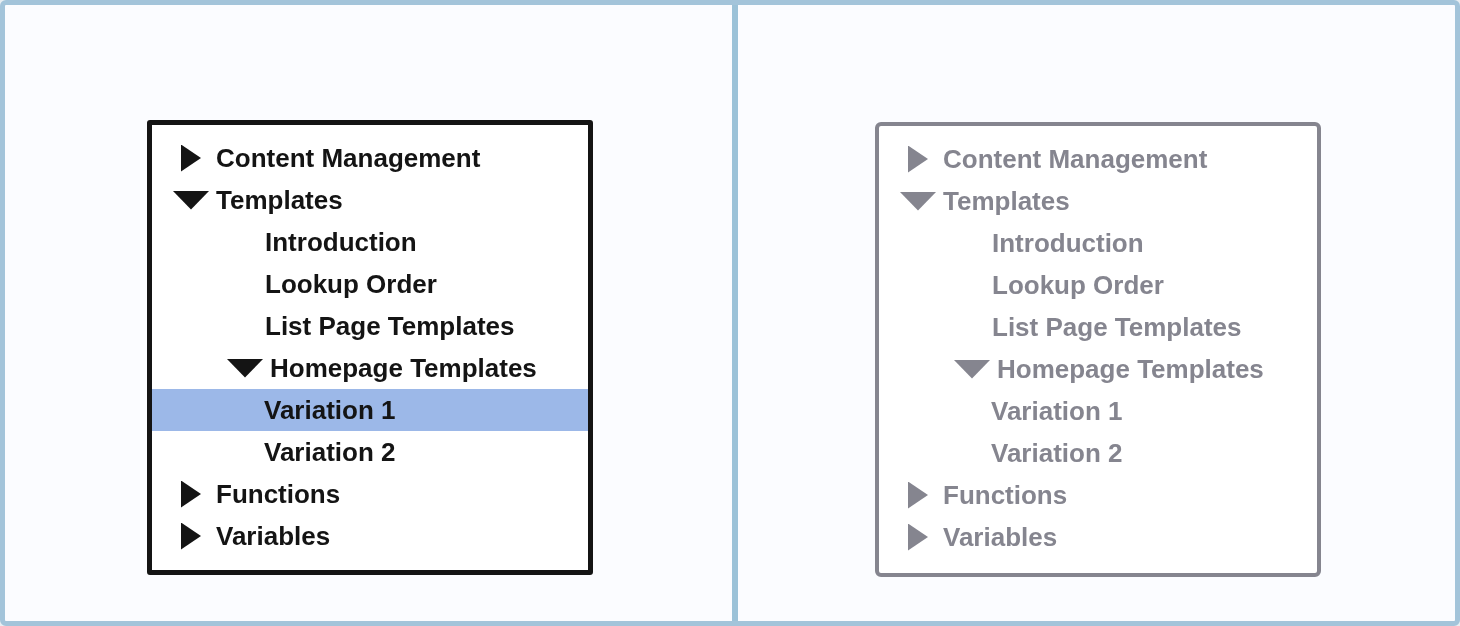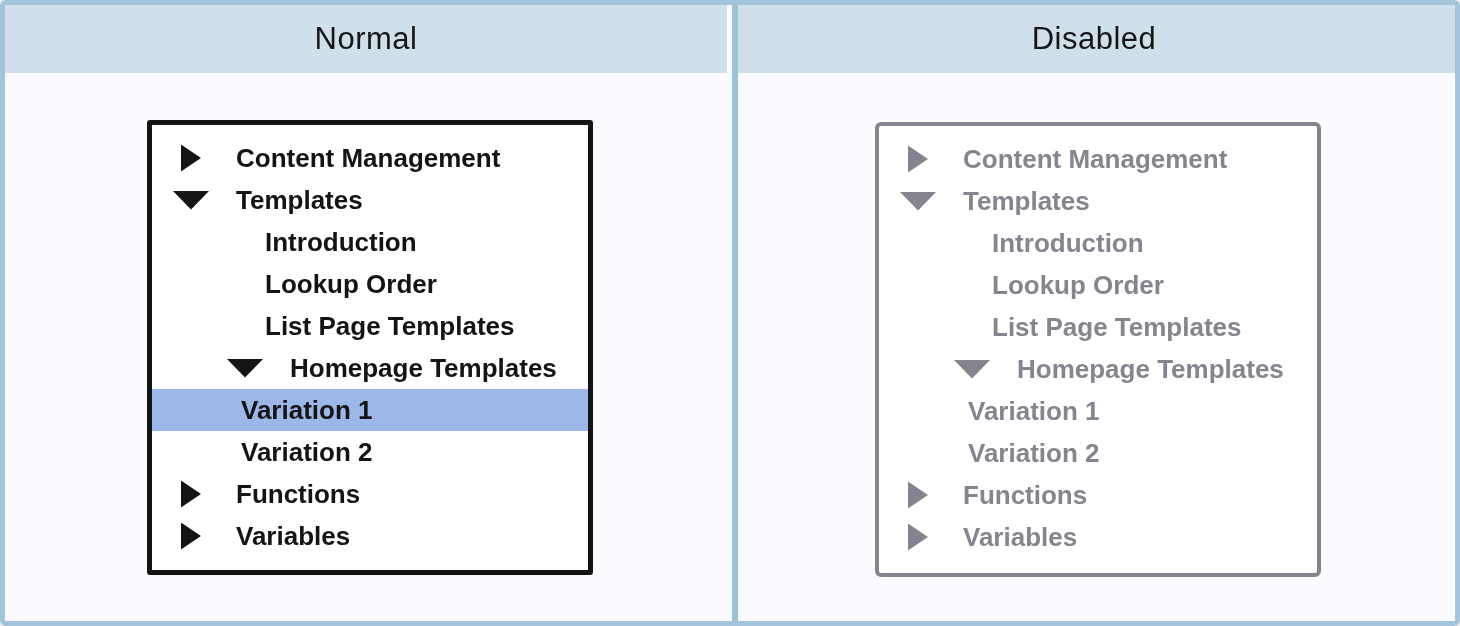--- a/index.html
+++ b/index.html
@@ -59,46 +59,37 @@
     left:870px;top:117px;
     border:4px solid var(--disabled-border);
     border-radius:6px;
     color:var(--disabled-text);
   }
   .row{
     height:42px;
     display:flex;align-items:center;
     font-size:26px;font-weight:bold;
     white-space:nowrap;
-    gap:20px;
   }
   .row.sel{background:var(--selection-bg);}
   .exp{display:flex;align-items:center;justify-content:center;width:38px;flex:0 0 38px;}
   .exp::before{content:"";display:block;background:currentColor;}
   .exp.collapsed::before{width:20px;height:27px;clip-path:polygon(0 0,100% 50%,0 100%);}
   .exp.expanded::before{width:37px;height:19px;clip-path:polygon(0 0,100% 0,50% 100%);}
   .r-exp0 .exp{margin-left:20px;}
   .r-exp1 .exp{margin-left:74px;}
   .exp + .lbl{margin-left:6px;}
   .r-leaf1 .lbl{margin-left:113px;}
-  .r-leaf2 .lbl{margin-left:89px;}
+  .r-leaf2 .lbl{margin-left:112px;}
 </style>
 </head>
 <body>
 
 <div class="frame">
 
-  <div class="header-band">
-    <div class="header-cell left">
-      <span>Normal</span>
-    </div>
-    <div class="header-cell right">
-      <span>Disabled</span>
-    </div>
-  </div>
 
   <div class="divider"></div>
 
   <div class="tree normal">
     <div class="row r-exp0">
       <span class="exp collapsed"></span>
       <span class="lbl">Content Management</span>
     </div>
     <div class="row r-exp0">
       <span class="exp expanded"></span>

